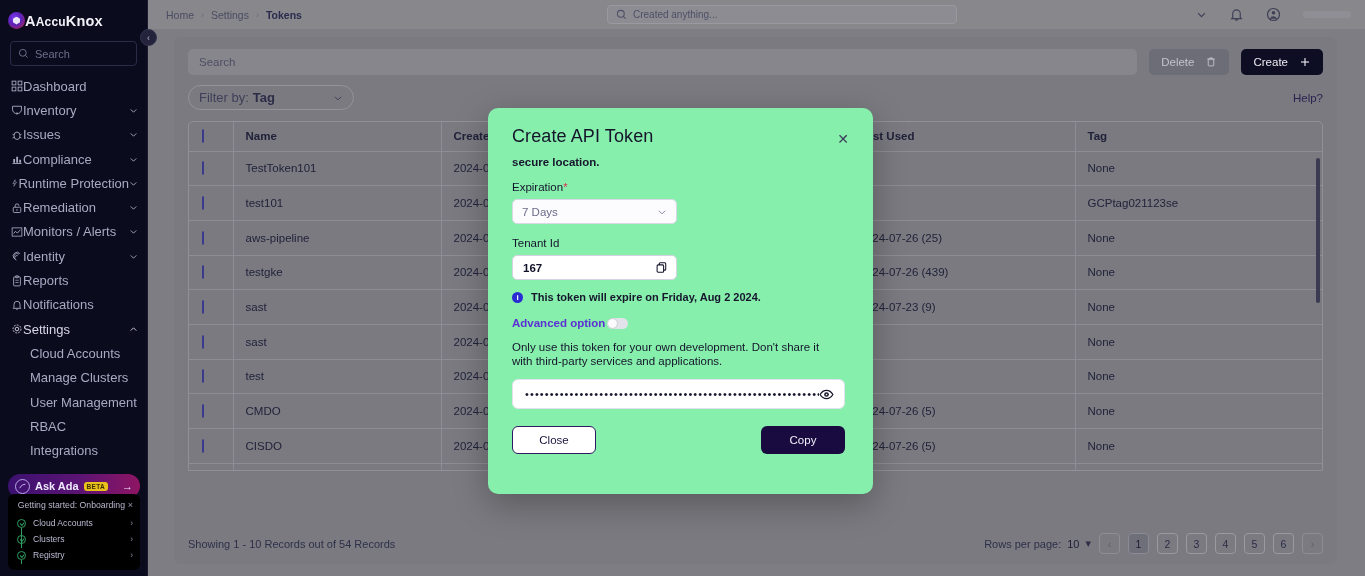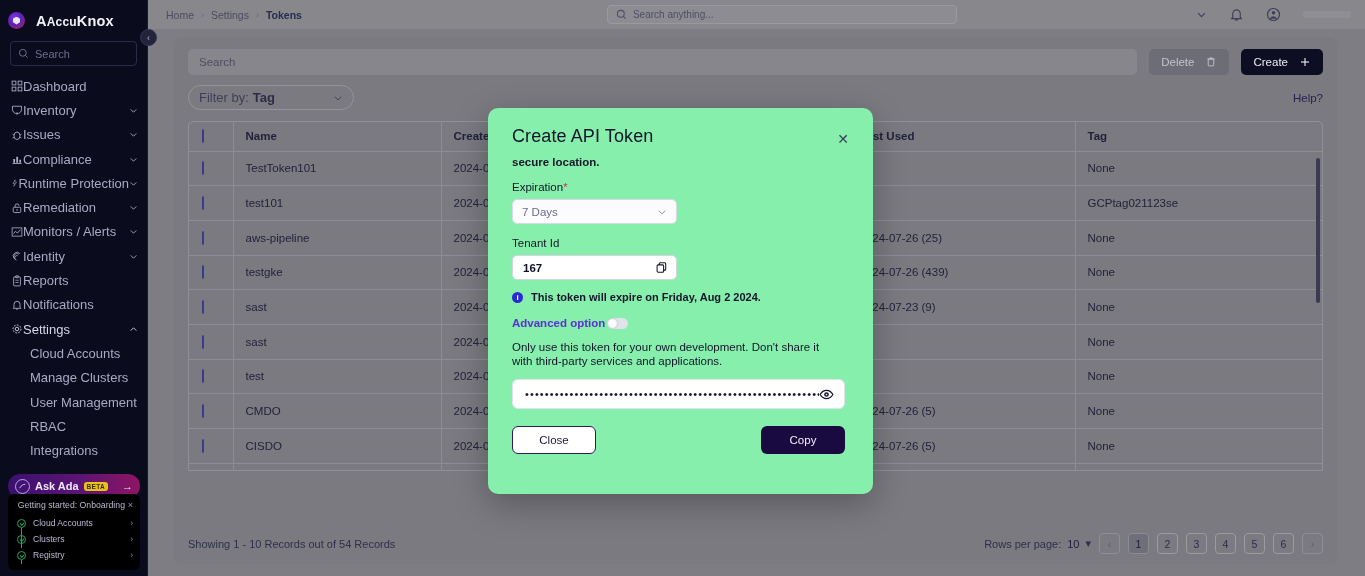--- a/index.html
+++ b/index.html
@@ -12,21 +12,21 @@
   #app { position: relative; width: 1365px; height: 576px; }
 
   
   .sidebar {
     position: absolute; left: 0; top: 0; width: 148px; height: 576px;
     background: #0b0b1e;
     border-right: 1px solid #1a1a30;
     z-index: 5;
     overflow: hidden;
   }
-  .brand { display: flex; align-items: center; gap: 11px; padding: 12px 10px 10px 8px; }
+  .brand { display: flex; align-items: center; gap: 0; padding: 12px 10px 10px 8px; }
   .brand-mark {
     width: 17px; height: 17px; border-radius: 50%;
     background: radial-gradient(circle at 40% 35%, #7d3cf3 0%, #5b21b6 45%, #c0273a 100%);
     display: flex; align-items: center; justify-content: center;
     flex: none;
   }
   .brand-mark i {
     display:block; width:7px; height:8px; background:#e9e6f7;
     clip-path: polygon(50% 0, 100% 27%, 100% 73%, 50% 100%, 0 73%, 0 27%);
   }
@@ -466,21 +466,21 @@
         <span class="crumb">Settings</span>
         <span class="crumb-sep">›</span>
         <span class="crumb cur">Tokens</span>
       </div>
 
       <div class="global-search">
         <svg class="svg-ic" width="11" height="11" viewBox="0 0 16 16">
             <circle cx="7" cy="7" r="5" fill="none" stroke="#4f4f66" stroke-width="1.5"></circle>
             <line x1="10.6" y1="10.6" x2="14" y2="14" stroke="#4f4f66" stroke-width="1.5"></line>
           </svg>
-        <span class="ph">Search anything...</span>
+        <span class="ph">Created anything...</span>
       </div>
 
       <div class="top-right">
         <svg class="svg-ic" width="11" height="11" viewBox="0 0 16 16">
             <polyline points="3,6 8,11 13,6" fill="none" stroke="#3f3f56" stroke-width="1.7"></polyline>
           </svg>
         <svg class="svg-ic" width="15" height="15" viewBox="0 0 16 16">
             <path d="M4 11V7a4 4 0 0 1 8 0v4l1.2 1.4H2.8z" fill="none" stroke="#3f3f56" stroke-width="1.2"></path>
             <path d="M6.6 13.2a1.6 1.6 0 0 0 2.8 0" fill="none" stroke="#3f3f56" stroke-width="1.2"></path>
           </svg>

